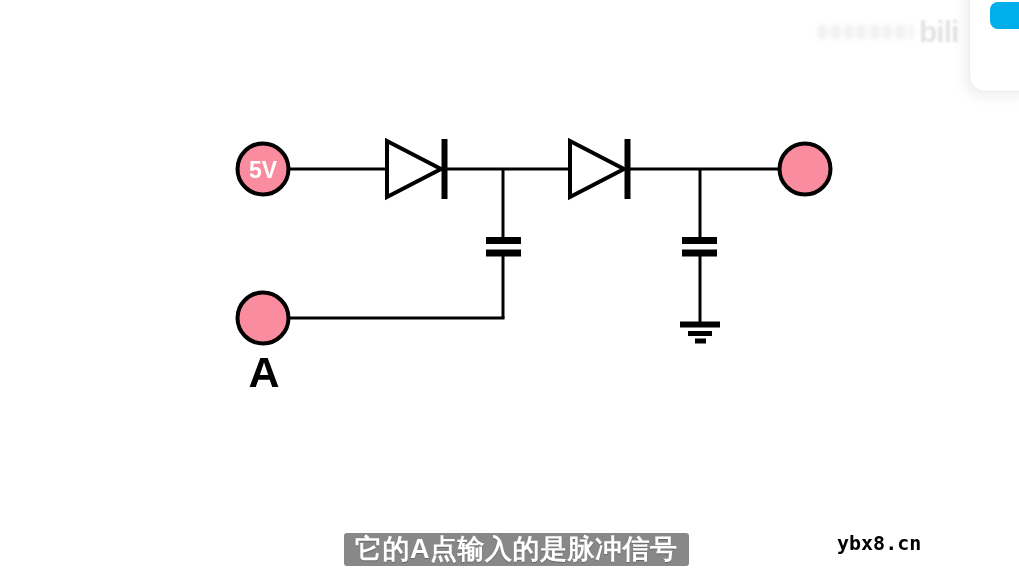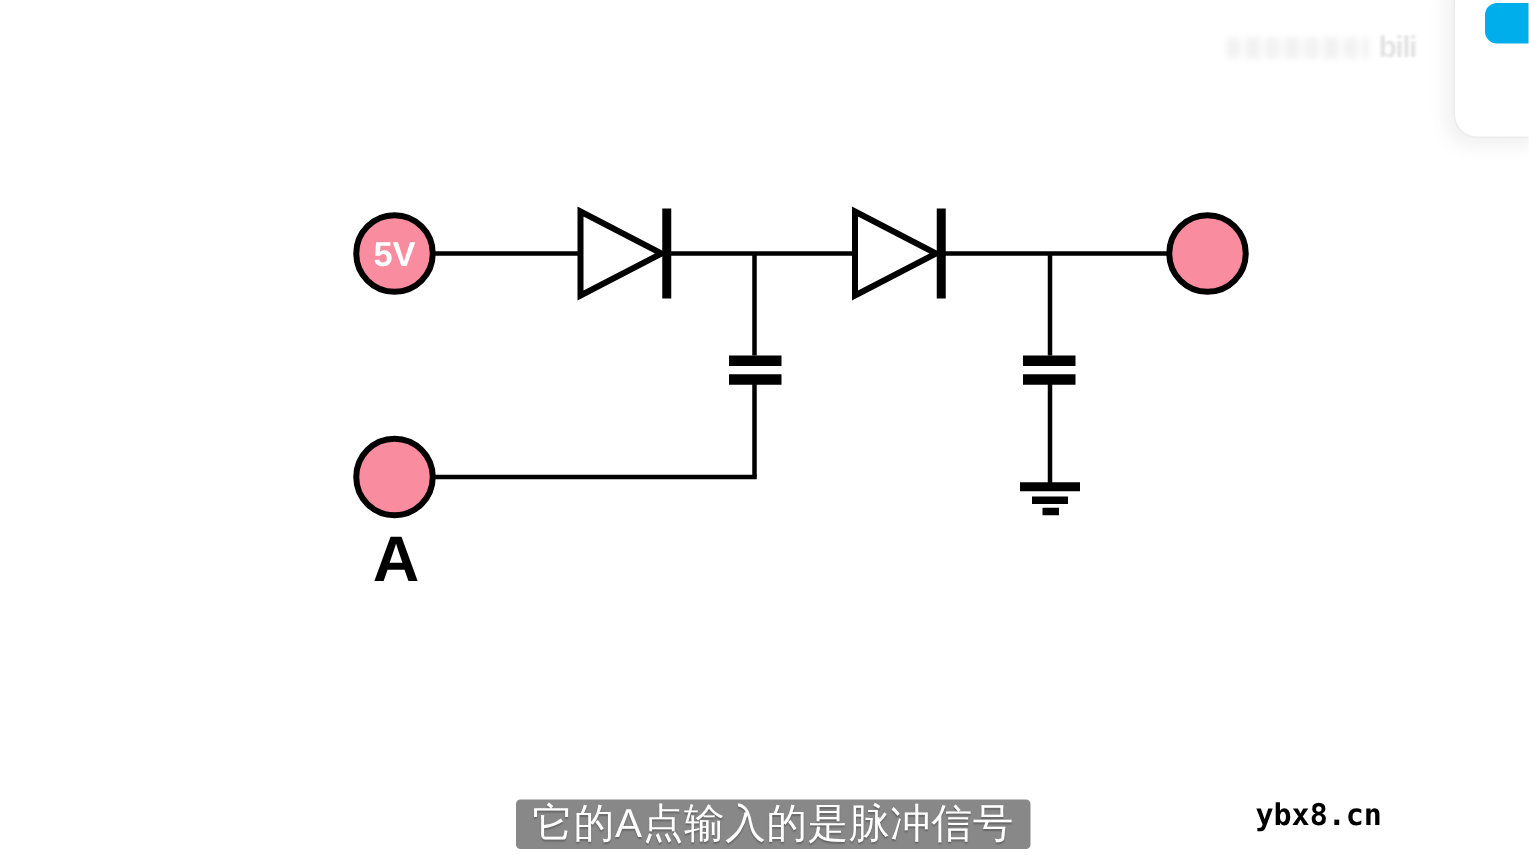--- a/index.html
+++ b/index.html
@@ -61,38 +61,38 @@
     background: repeating-linear-gradient(
       90deg,
       rgba(120,120,120,0.28) 0 9px,
       rgba(120,120,120,0.05) 9px 13px
     );
     filter: blur(2px);
     opacity: 0.35;
     border-radius: 2px;
   }
   .bili-watermark .bili-text {
-    font-size: 20px;
+    font-size: 30px;
     font-weight: bold;
     color: rgba(100,100,100,0.18);
     filter: blur(0.8px);
     letter-spacing: -1px;
   }
   
   .subtitle {
     position: absolute;
     left: 344px;
     top: 533px;
     height: 33px;
     padding: 0 11px;
     background: rgba(120,120,120,0.88);
     border-radius: 3px;
     color: #ffffff;
     font-size: 27px;
-    font-weight: normal;
+    font-weight: bold;
     line-height: 33px;
     letter-spacing: 0.5px;
     white-space: nowrap;
     text-shadow: 0 1px 1px rgba(0,0,0,0.25);
   }
   
   .site-watermark {
     position: absolute;
     left: 837px;
     top: 531px;

